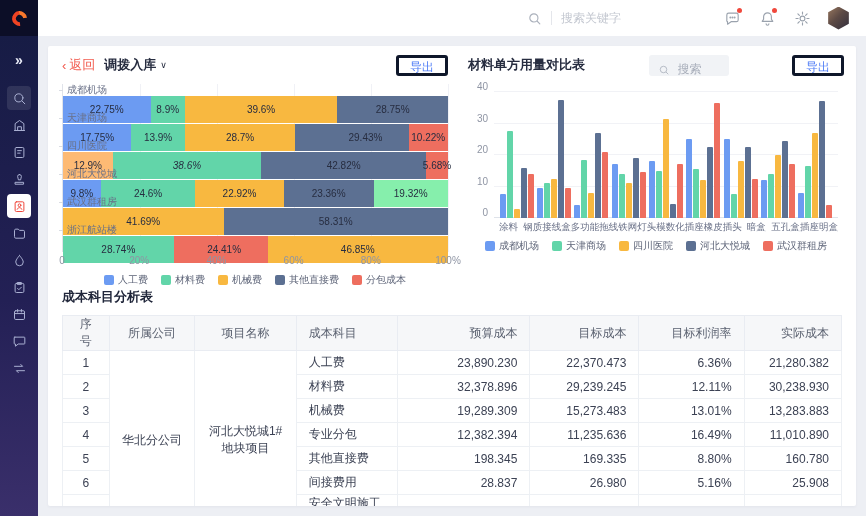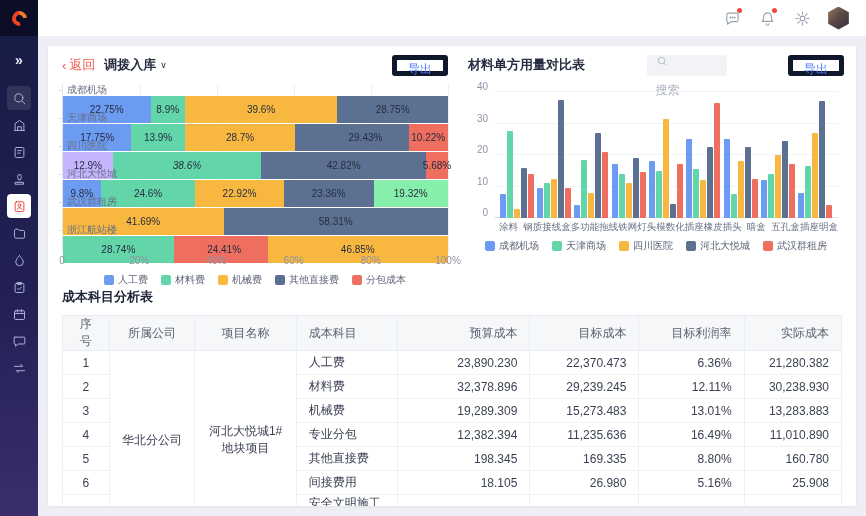--- a/index.html
+++ b/index.html
@@ -32,39 +32,39 @@
   .card { background:#fff; border-radius:2px; height:100%; display:flex; flex-direction:column; overflow:hidden; box-shadow:0 1px 3px rgba(30,40,70,.05); }
 
   .charts-row { display:flex; padding:8px 12px 0 14px; gap:20px; height:232px; flex:none; }
   .left-col { width:386px; flex:none; display:flex; flex-direction:column; }
   .right-col { flex:1; min-width:0; display:flex; flex-direction:column; }
 
   .lc-header { display:flex; align-items:center; height:22px; flex:none; }
   .crumb-back { display:flex; align-items:center; gap:3px; color:#f25b4f; font-size:13px; cursor:pointer; }
   .crumb-title { margin-left:9px; font-size:13px; font-weight:700; color:#272d40; cursor:pointer; }
   .crumb-caret { font-size:9px; color:#272d40; margin-left:4px; cursor:pointer; }
-  .btn-export { margin-left:auto; border:5px solid #0f172a; color:#4e7cf6; background:#fff; font-size:12px; height:21px; line-height:19px; padding:0 11px; border-radius:3px; cursor:pointer; }
+  .btn-export { margin-left:auto; border:3px solid #0f172a; color:#4e7cf6; background:#fff; font-size:12px; height:21px; line-height:19px; padding:0 11px; border-radius:3px; cursor:pointer; }
 
   .lc-plot { position:relative; margin-top:8px; border-left:1px solid #e0e3ea; flex:none; }
   .lc-grid { position:absolute; top:0; bottom:0; width:1px; background:#f0f1f6; }
   .lc-group { position:relative; height:28px; }
   .lc-label { position:relative; height:12px; line-height:12px; font-size:10px; color:#697087; padding-left:4px; }
   .lc-label::before { content:""; position:absolute; left:-4px; top:6px; width:4px; height:1px; background:#d9dce3; }
   .lc-bar { display:flex; height:27px; width:100%; }
   .lc-seg { display:flex; align-items:center; justify-content:center; font-size:10px; color:#272d40; white-space:nowrap; }
   .lc-ticks { position:relative; height:13px; margin-top:3px; font-size:10px; color:#8f95a4; flex:none; }
   .lc-ticks span { position:absolute; transform:translateX(-50%); }
 
   .legend { display:flex; justify-content:center; align-items:center; gap:13px; height:17px; margin-top:3px; font-size:10px; color:#5c6377; flex:none; }
   .legend-item { display:flex; align-items:center; gap:4px; cursor:pointer; }
   .sw { width:10px; height:10px; border-radius:2px; flex:none; }
 
   .rc-header { display:flex; align-items:center; height:22px; gap:10px; flex:none; }
   .rc-title { font-size:13px; font-weight:700; color:#272d40; margin-right:auto; }
-  .rc-search { display:flex; align-items:flex-start; gap:16px; background:#f1f3f6; border-radius:3px; height:21px; padding:0 9px; width:80px;flex-direction:column; }
+  .rc-search { display:flex; align-items:flex-end; gap:8px; background:#f1f3f6; border-radius:3px; height:21px; padding:0 9px; width:80px; }
   .rc-search svg { stroke:#a8aeba; fill:none; stroke-width:1.6; flex:none; }
   .rc-search input { border:none; outline:none; background:transparent; width:100%; font-size:12px; color:#454b5c; }
   .rc-search input::placeholder { color:#a8aeba; }
 
   .rc-plot { position:relative; margin:16px 6px 0 26px; height:126px; flex:none; }
   .rc-gridline { position:absolute; left:0; right:0; height:1px; background:#f1f2f6; }
   .rc-gridline.base { background:#dfe3ea; }
   .rc-ylabel { position:absolute; left:-26px; width:20px; text-align:right; font-size:10px; color:#8f95a4; transform:translateY(-50%); }
   .rc-groups { position:absolute; left:0; right:0; top:0; bottom:0; display:flex; align-items:flex-end; padding:0 4px; }
   .rc-group { flex:1; display:flex; align-items:flex-end; justify-content:center; gap:1px; height:100%; }
@@ -81,20 +81,28 @@
   .al-c { text-align:center; } .al-l { text-align:left; } .al-r { text-align:right; }
 </style>
 </head>
 <body>
 
 <div class="logo-box">
   <div class="logo-ring"></div>
 </div>
 
 <header class="topbar">
+  <div class="tb-search">
+    <svg width="15" height="15" viewBox="0 0 24 24" style="stroke:#aab0bb;fill:none;stroke-width:1.8;stroke-linecap:round;">
+        <circle cx="11" cy="11" r="6.5"></circle>
+        <path d="M16 16l4.5 4.5"></path>
+      </svg>
+    <div class="tb-divider"></div>
+    <input class="tb-input" type="text" placeholder="搜索关键字" style="">
+  </div>
   <div class="icon-btn">
     <svg width="17" height="17" viewBox="0 0 24 24">
         <path d="M4 7a2.5 2.5 0 0 1 2.5-2.5h11A2.5 2.5 0 0 1 20 7v7a2.5 2.5 0 0 1-2.5 2.5H10l-5 3.5v-3.5h-.5A2.5 2.5 0 0 1 4 14z"></path>
         <circle cx="9" cy="10.5" r=".6"></circle>
         <circle cx="12" cy="10.5" r=".6"></circle>
         <circle cx="15" cy="10.5" r=".6"></circle>
       </svg>
     <span class="badge-dot"></span>
   </div>
   <div class="icon-btn">
@@ -216,21 +224,21 @@
                 <div class="lc-seg" style="width: 17.75%; background: rgb(108, 155, 242);">17.75%</div>
                 <div class="lc-seg" style="width: 13.9%; background: rgb(98, 213, 169);">13.9%</div>
                 <div class="lc-seg" style="width: 28.7%; background: rgb(248, 184, 64);">28.7%</div>
                 <div class="lc-seg" style="width: 29.43%; background: rgb(92, 112, 146); padding-left: 27px;">29.43%</div>
                 <div class="lc-seg" style="width: 10.22%; background: rgb(238, 110, 95);">10.22%</div>
               </div>
             </div>
             <div class="lc-group">
               <div class="lc-label">四川医院</div>
               <div class="lc-bar">
-                <div class="lc-seg" style="width: 12.9%; background: #c4b5fd;">12.9%</div>
+                <div class="lc-seg" style="width: 12.9%; background: #fdba74;">12.9%</div>
                 <div class="lc-seg" style="width: 38.6%; background: rgb(98, 213, 169); font-style: italic;">38.6%</div>
                 <div class="lc-seg" style="width: 42.82%; background: rgb(92, 112, 146);">42.82%</div>
                 <div class="lc-seg" style="width: 5.68%; background: rgb(238, 110, 95);">5.68%</div>
               </div>
             </div>
             <div class="lc-group">
               <div class="lc-label">河北大悦城</div>
               <div class="lc-bar">
                 <div class="lc-seg" style="width: 9.8%; background: rgb(108, 155, 242);">9.8%</div>
                 <div class="lc-seg" style="width: 24.6%; background: rgb(98, 213, 169);">24.6%</div>
@@ -476,21 +484,21 @@
               <td class="al-c">5</td>
               <td class="al-l">其他直接费</td>
               <td class="al-r">198.345</td>
               <td class="al-r">169.335</td>
               <td class="al-r">8.80%</td>
               <td class="al-r">160.780</td>
             </tr>
             <tr>
               <td class="al-c">6</td>
               <td class="al-l">间接费用</td>
-              <td class="al-r">18.105</td>
+              <td class="al-r">28.837</td>
               <td class="al-r">26.980</td>
               <td class="al-r">5.16%</td>
               <td class="al-r">25.908</td>
             </tr>
             <tr>
               <td class="al-c">7</td>
               <td class="al-l">安全文明施工费</td>
               <td class="al-r">93.784</td>
               <td class="al-r">78.892</td>
               <td class="al-r">22.81%</td>

